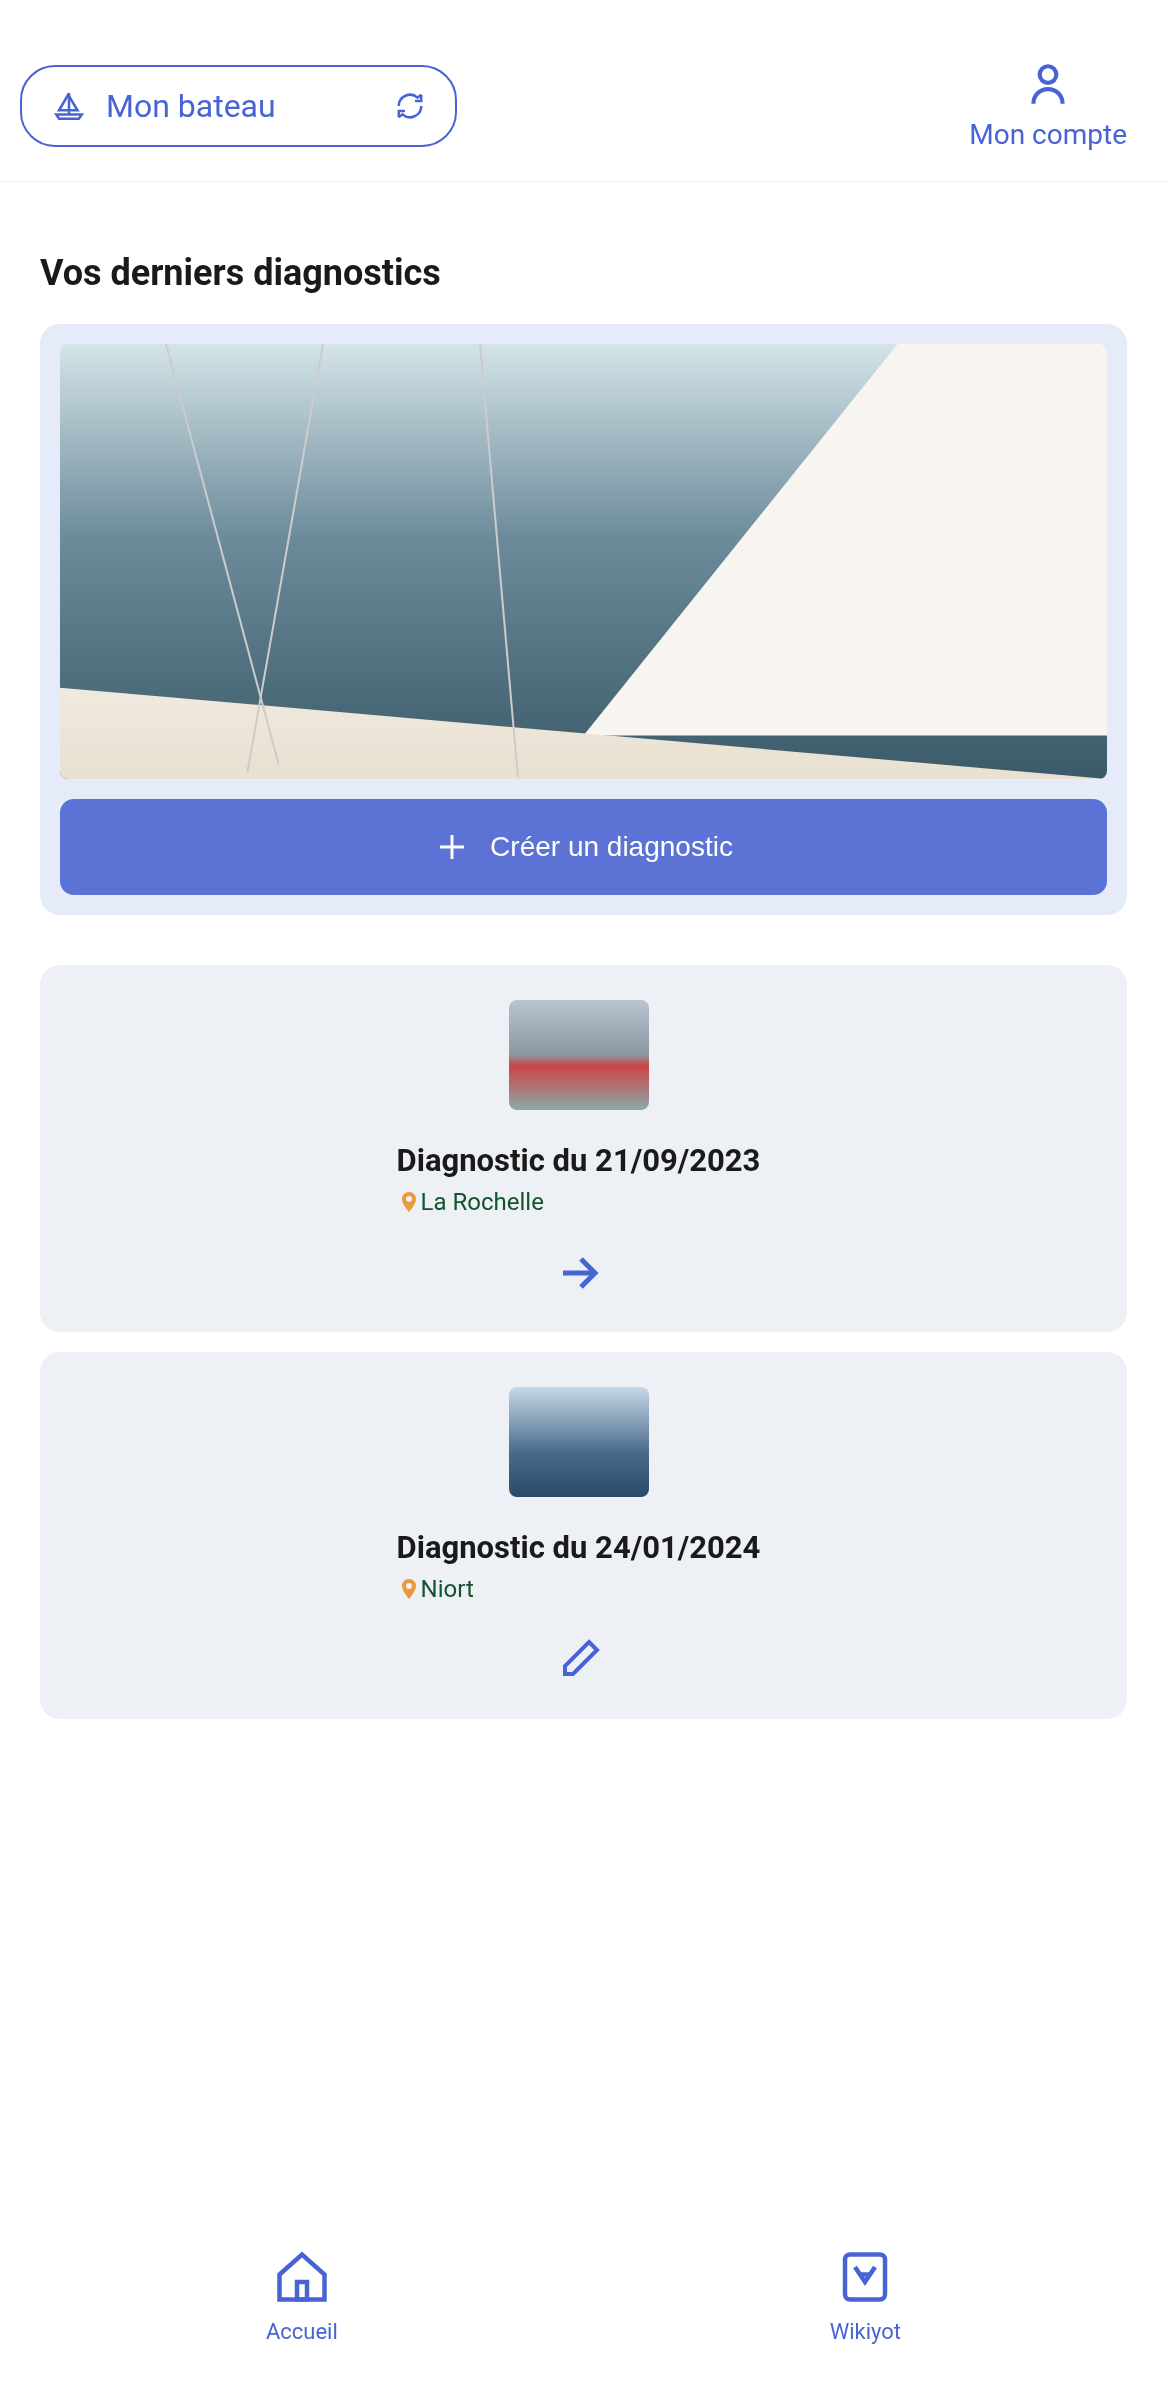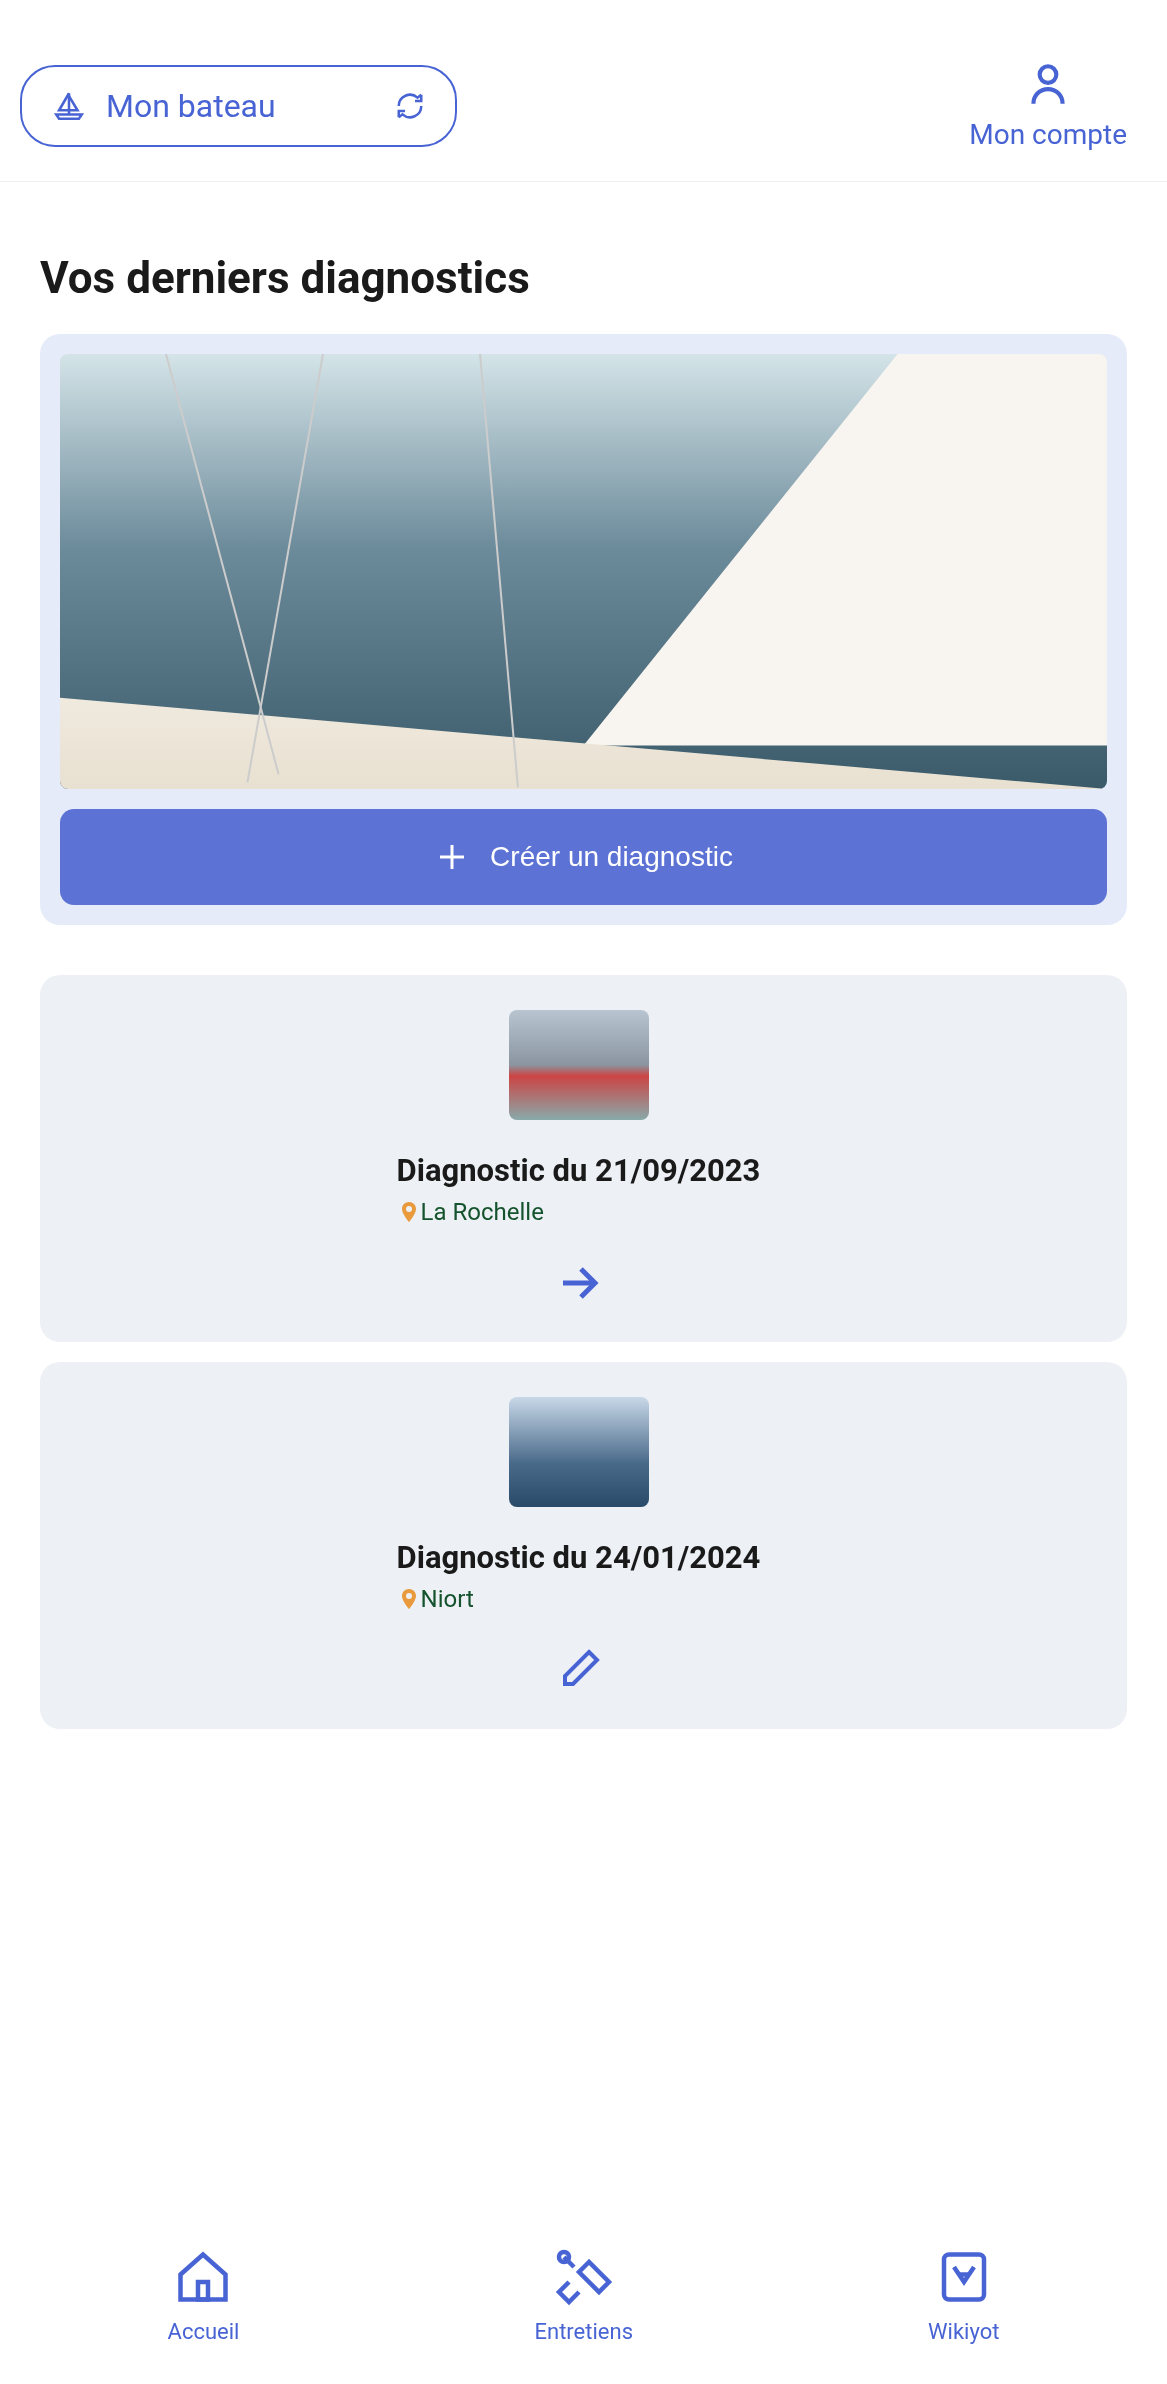--- a/index.html
+++ b/index.html
@@ -41,21 +41,21 @@
   align-items: center;
   color: #4864d4;
   font-size: 28px;
   gap: 8px;
   text-align: right;
 }
 .content {
   padding: 40px;
 }
 .page-title {
-  font-size: 44px;
+  font-size: 36px;
   font-weight: 700;
   color: #1a1a1a;
   margin-bottom: 30px;
   margin-top: 30px;
 }
 .hero-card {
   background: #e5ebf9;
   border-radius: 20px;
   padding: 20px;
 }
@@ -282,31 +282,20 @@
       <svg width="60" height="60" viewBox="0 0 24 24" fill="none" stroke="#4864d4" stroke-width="1.8">
         <path d="M3 11 L12 3 L21 11 L21 21 L3 21 Z"></path>
         <rect x="10" y="14" width="4" height="7"></rect>
       </svg>
     </span>
     <span>Accueil</span>
   </div>
   <div class="nav-item blue">
     <span>
       <svg width="60" height="60" viewBox="0 0 24 24" fill="none" stroke="#4864d4" stroke-width="1.8">
-        <path d="M14 6l-4 4 8 8 4-4-8-8z"></path>
-        <path d="M6 14l-4 4 4 4 4-4"></path>
-        <path d="M4 4l4 4"></path>
-        <circle cx="4" cy="4" r="2"></circle>
-      </svg>
-    </span>
-    <span>Entretiens</span>
-  </div>
-  <div class="nav-item blue">
-    <span>
-      <svg width="60" height="60" viewBox="0 0 24 24" fill="none" stroke="#4864d4" stroke-width="1.8">
         <rect x="4" y="3" width="16" height="18" rx="2"></rect>
         <path d="M8 8 L12 14 L16 8"></path>
         <line x1="10" y1="11" x2="14" y2="11"></line>
       </svg>
     </span>
     <span>Wikiyot</span>
   </div>
 </div>
 
 </body></html>

